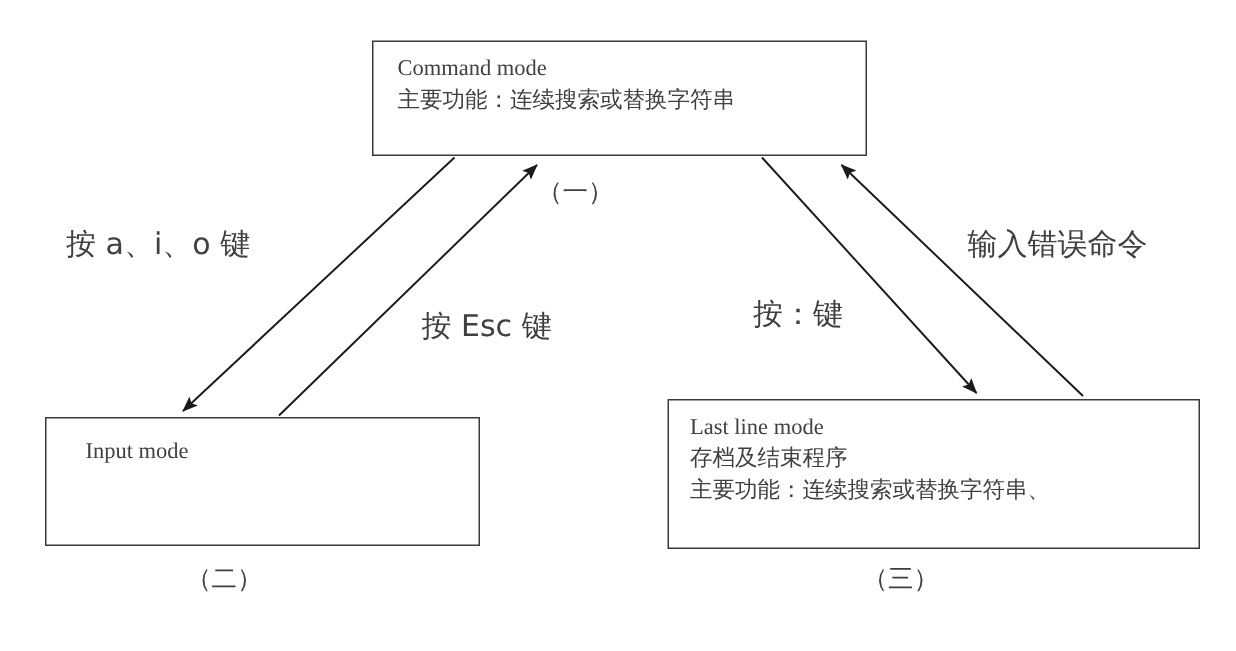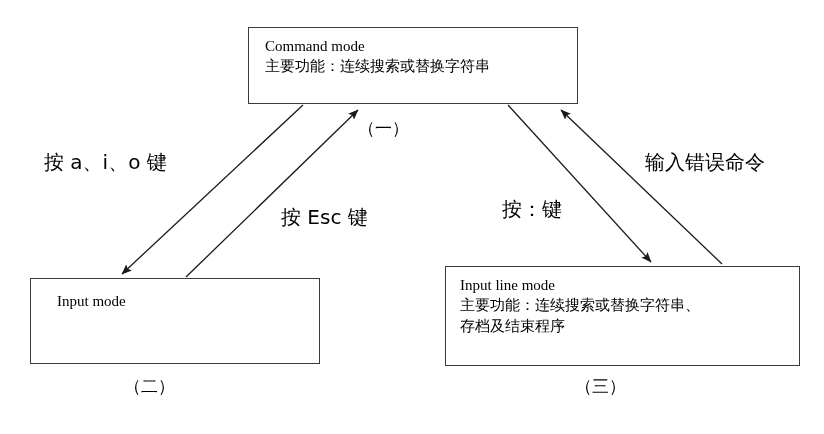--- a/index.html
+++ b/index.html
@@ -7,21 +7,21 @@
     padding: 0;
     background: #ffffff;
   }
   #diagram-root {
     position: relative;
     width: 824px;
     height: 434px;
     background: #ffffff;
     overflow: hidden;
     font-family: "Liberation Serif", "DejaVu Serif", serif;
-    color: #000000;
+    color: #404040;
   }
   #arrow-layer {
     position: absolute;
     left: 0;
     top: 0;
     width: 824px;
     height: 434px;
   }
   .node-box {
     position: absolute;
@@ -121,23 +121,23 @@
     <div class="node-desc">主要功能：连续搜索或替换字符串</div>
   </div>
   <div class="node-index" id="index-command">（一）</div>
 
   <div class="node-box" id="node-input">
     <div class="node-title">Input mode</div>
   </div>
   <div class="node-index" id="index-input">（二）</div>
 
   <div class="node-box" id="node-lastline">
-    <div class="node-title">Input line mode</div>
+    <div class="node-title">Last line mode</div>
+    <div class="node-desc">存档及结束程序</div>
     <div class="node-desc">主要功能：连续搜索或替换字符串、</div>
-    <div class="node-desc">存档及结束程序</div>
   </div>
   <div class="node-index" id="index-lastline">（三）</div>
 
   <div class="edge-label" id="label-insert">按 a、i、o 键</div>
   <div class="edge-label" id="label-esc">按 Esc 键</div>
   <div class="edge-label" id="label-colon">按：键</div>
   <div class="edge-label" id="label-badcmd">输入错误命令</div>
 
 </div>
 

